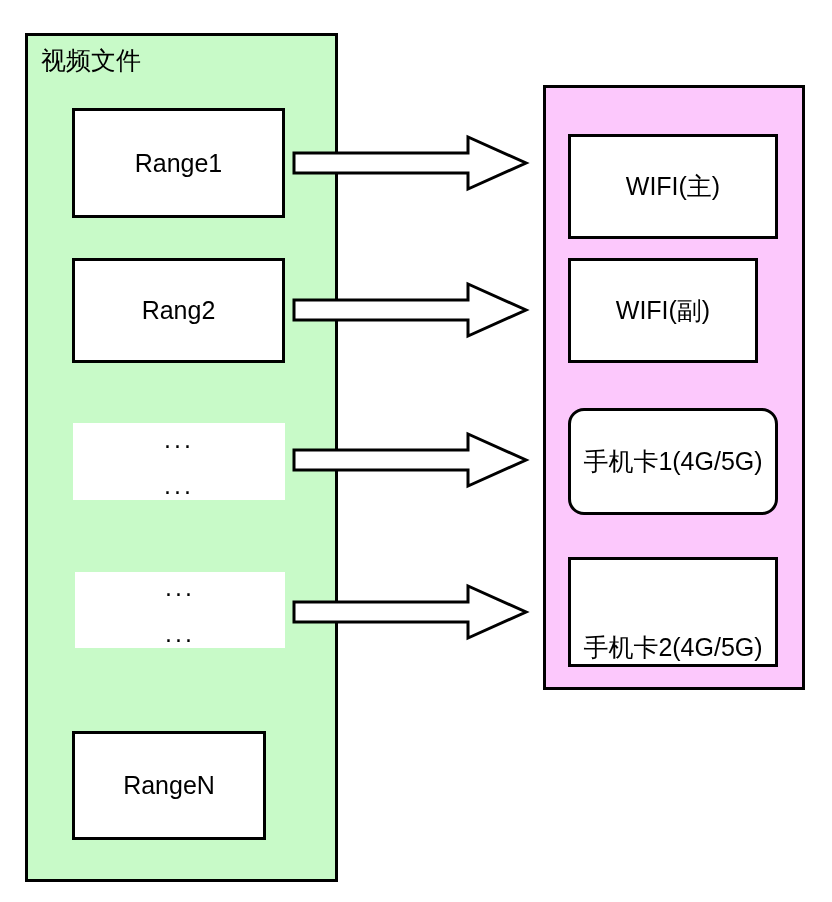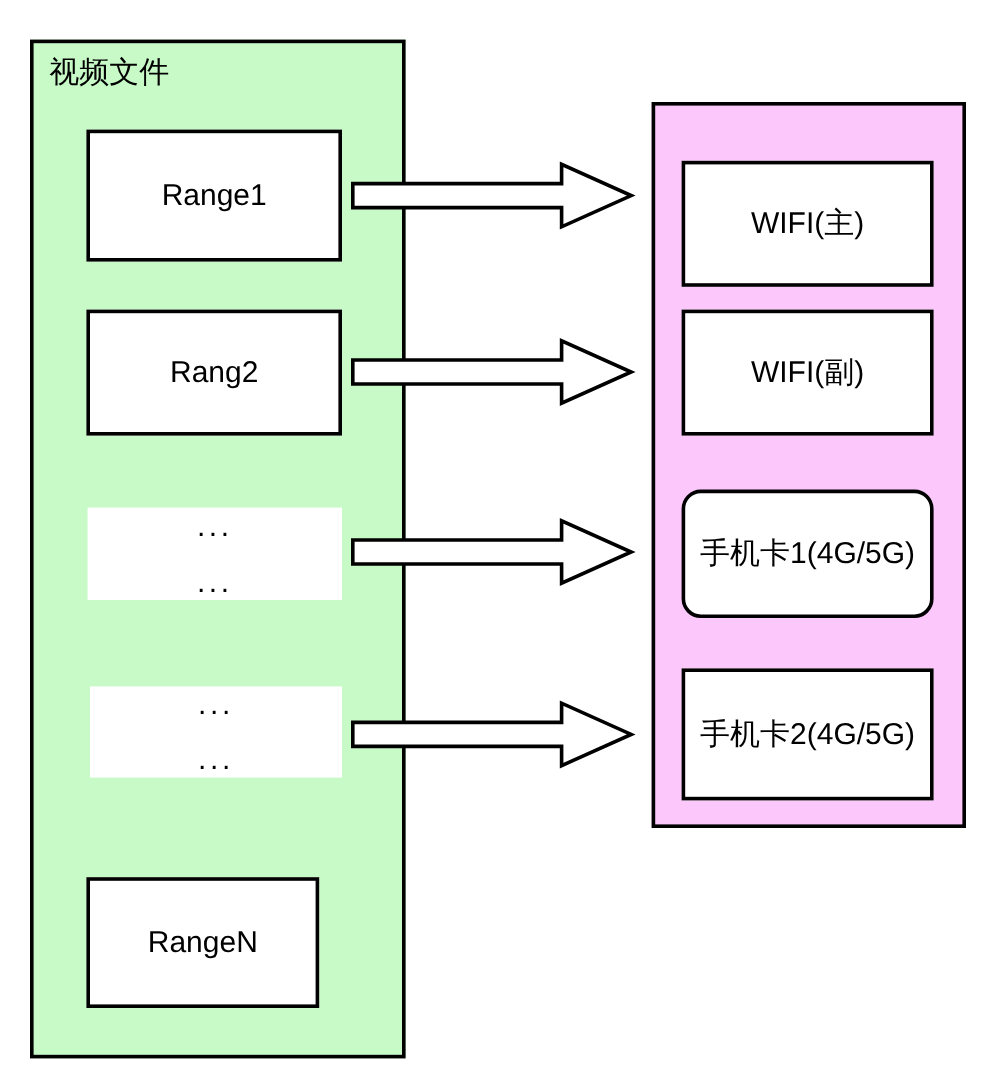--- a/index.html
+++ b/index.html
@@ -83,23 +83,23 @@
 
   
   #node-range1   { left: 72px;  top: 108px; width: 213px; height: 110px; justify-content: center; }
   #node-rang2    { left: 72px;  top: 258px; width: 213px; height: 105px; }
   #node-gap1     { left: 73px;  top: 423px; width: 212px; height: 77px;  }
   #node-gap2     { left: 75px;  top: 572px; width: 210px; height: 76px;  }
   #node-rangen   { left: 72px;  top: 731px; width: 194px; height: 109px; }
 
   
   #node-wifi-main  { left: 568px; top: 110px; width: 210px; height: 105px; margin-top: 24px; }
-  #node-wifi-sub   { left: 568px; top: 258px; width: 210px; height: 105px; }
+  #node-wifi-sub   { left: 568px; top: 258px; width: 190px; height: 105px; }
   #node-sim1       { left: 568px; top: 408px; width: 210px; height: 107px; border-radius: 16px; }
-  #node-sim2       { left: 568px; top: 557px; width: 210px; height: 110px; }
+  #node-sim2       { left: 568px; top: 557px; width: 210px; height: 110px; align-items: flex-end; }
 
   
   .arrow {
     position: absolute;
     left: 292px;
     width: 236px;
     height: 56px;
   }
   .arrow svg { display: block; width: 100%; height: 100%; overflow: visible; }
   .arrow path {

